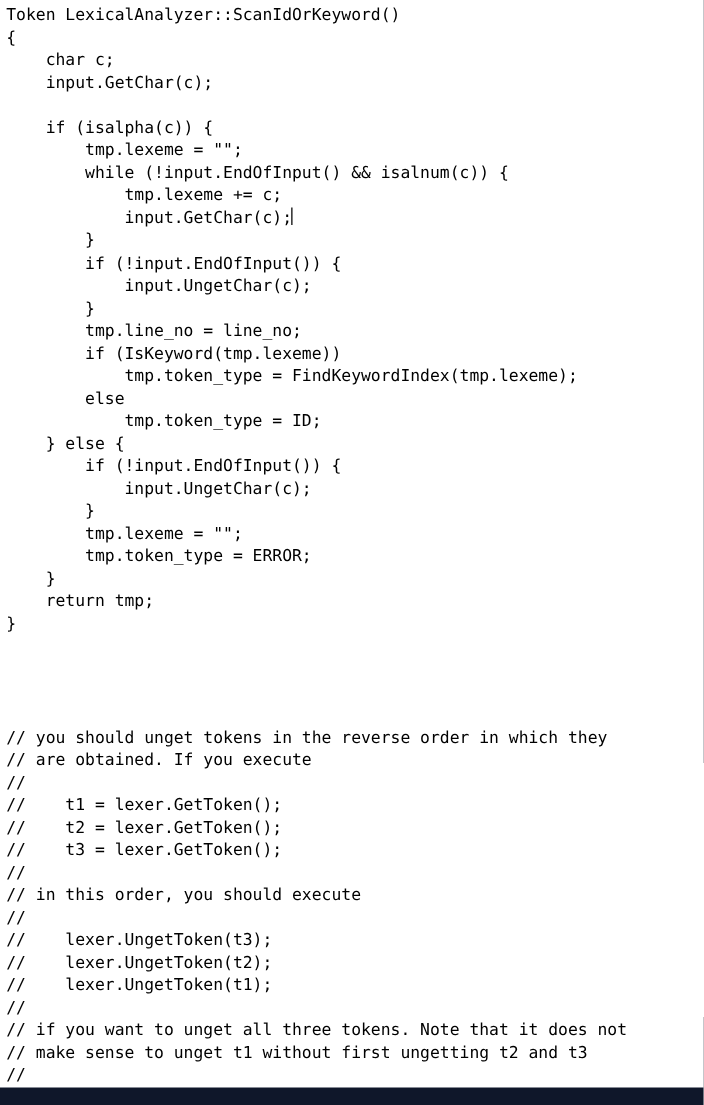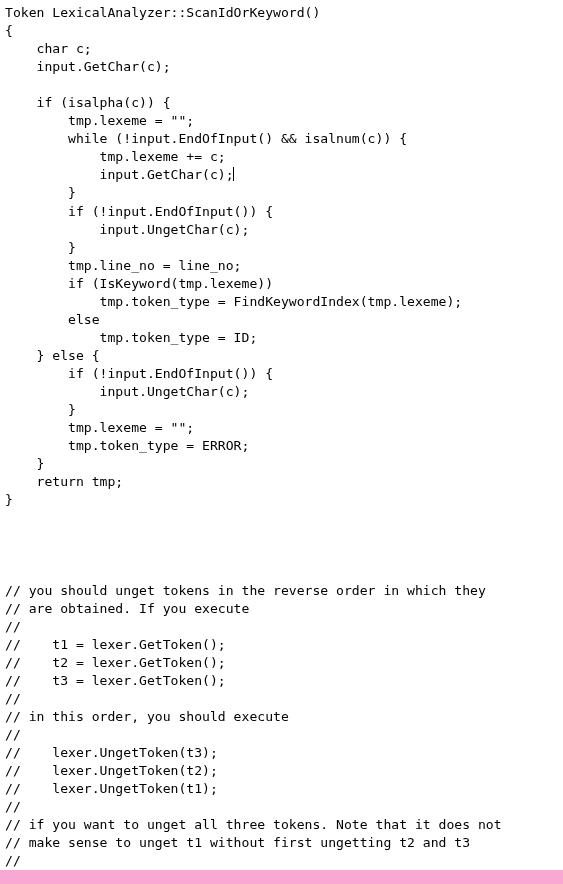--- a/index.html
+++ b/index.html
@@ -11,21 +11,21 @@
   body {
     width: 563px;
     height: 884px;
     overflow: hidden;
     font-family: "DejaVu Sans Mono", monospace;
   }
   #editor {
     position: relative;
     width: 563px;
     height: 884px;
-    background: #f9a8d4;
+    background: #0f172a;
     padding: 0;
     box-sizing: border-box;
   }
   #code-listing {
     margin: 0;
     padding: 4px 0 0 5px;
     font-family: "DejaVu Sans Mono", monospace;
     font-size: 13.1px;
     line-height: 18.05px;
     color: #000000;

